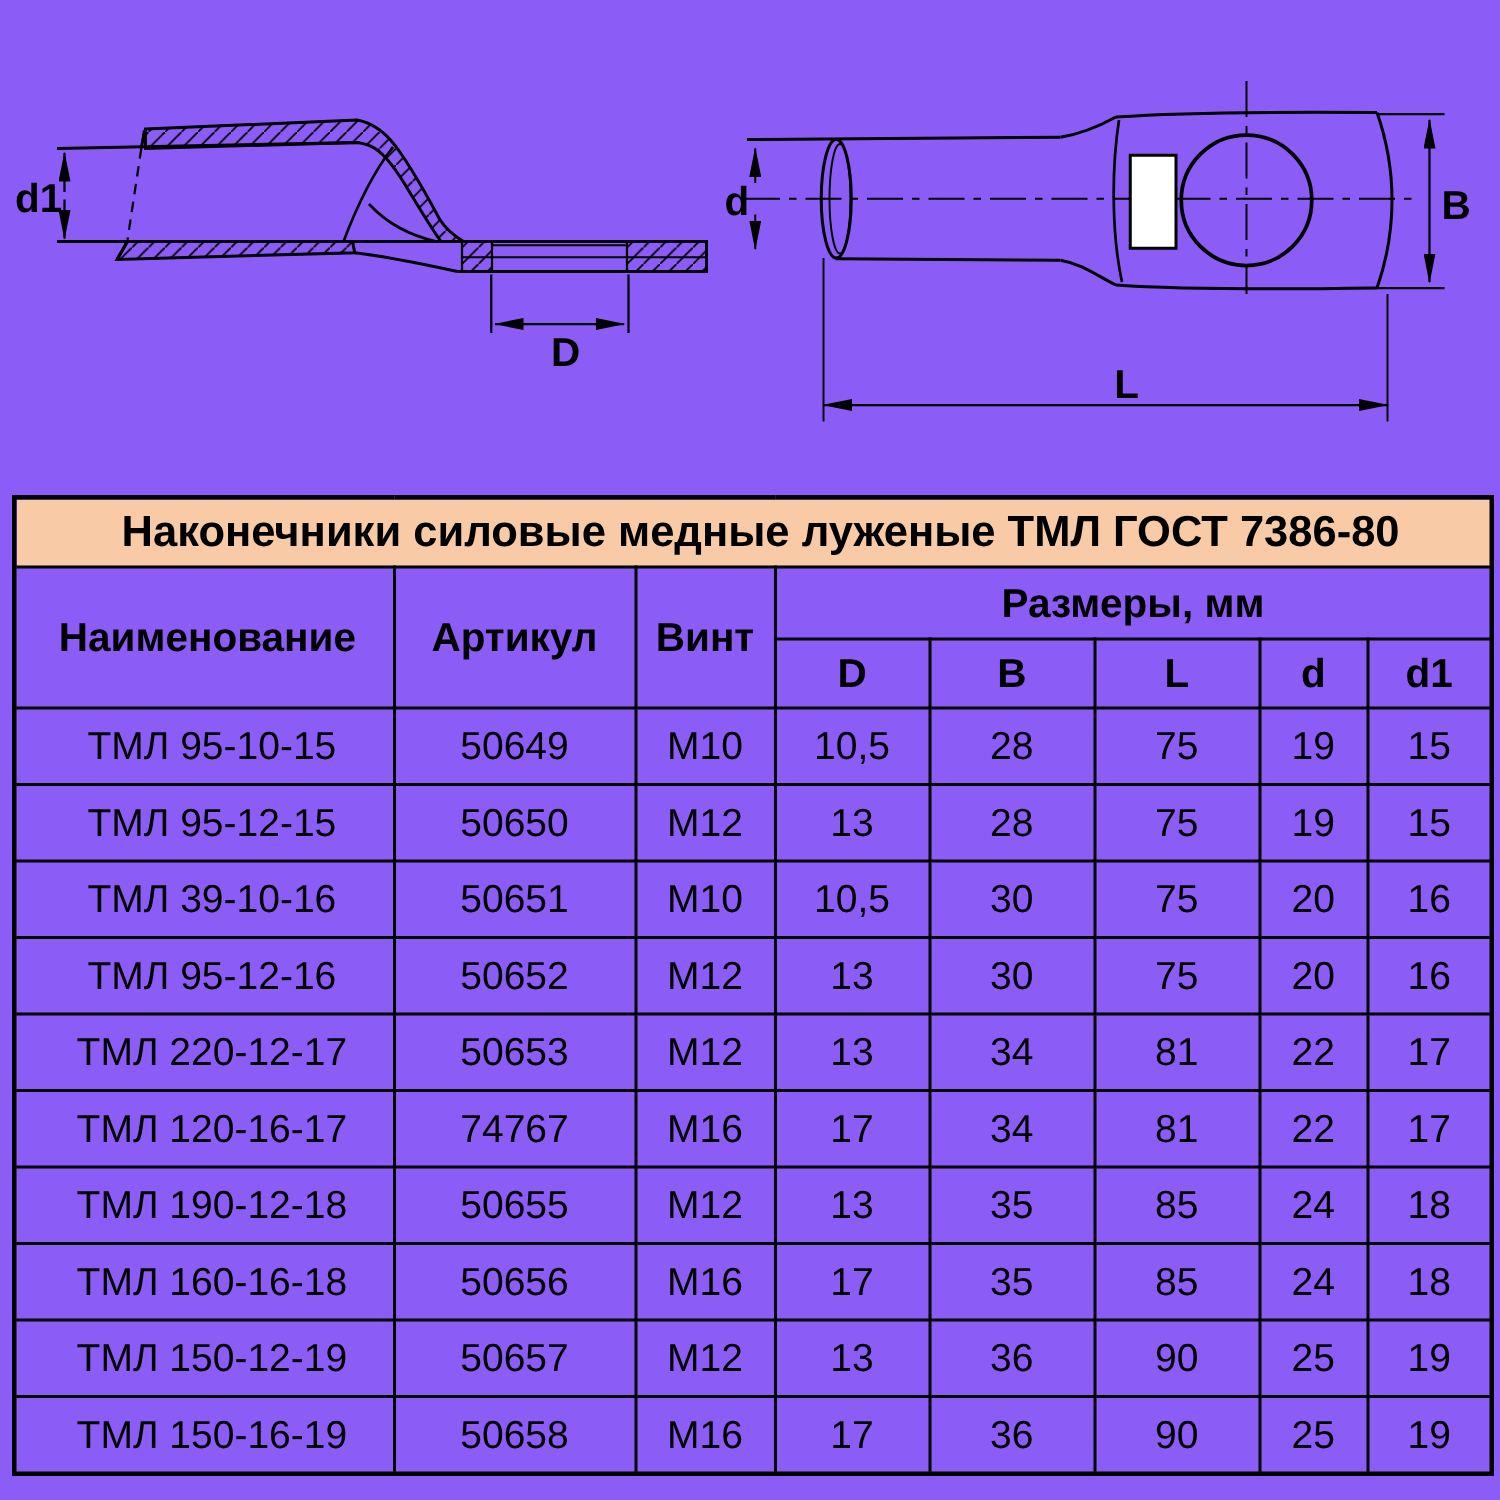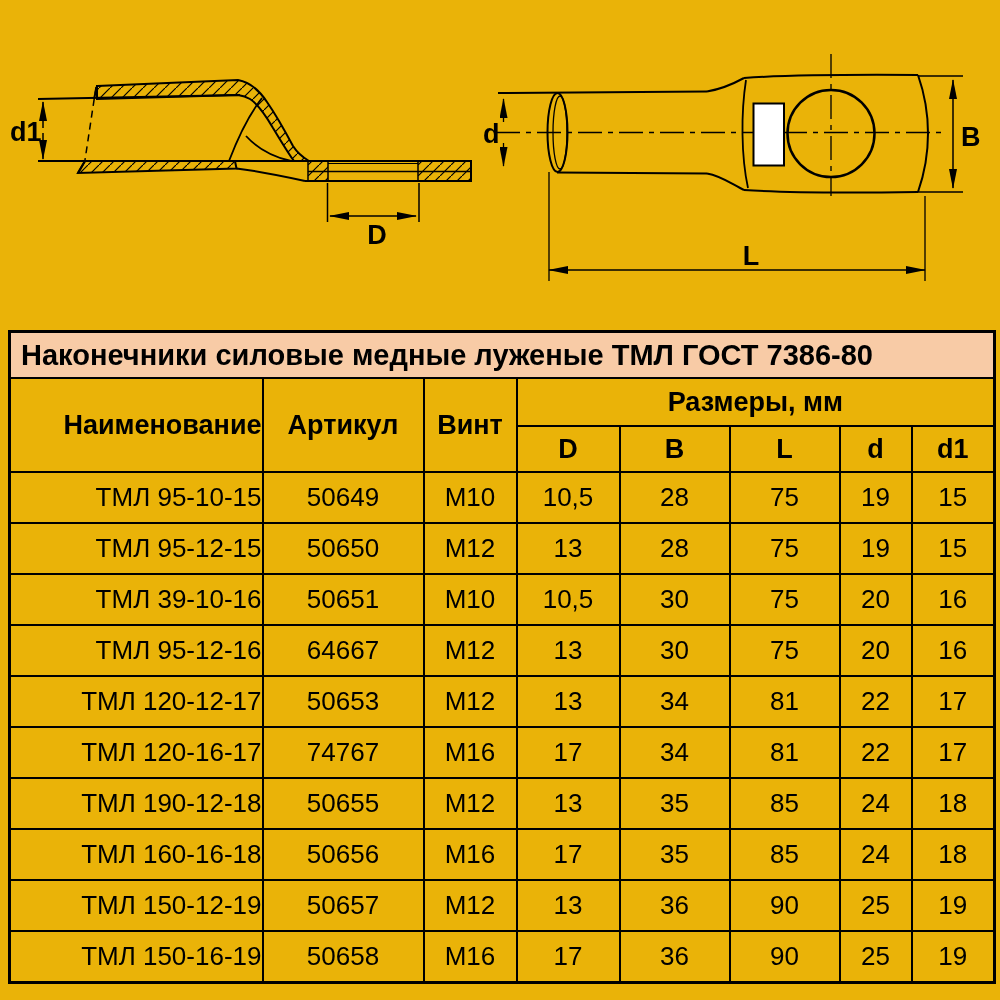--- a/index.html
+++ b/index.html
@@ -1,43 +1,43 @@
 <!DOCTYPE html>
 <html><head>
 <meta charset="utf-8">
 <style>
   html,body { margin:0; padding:0; background:#fff; }
   #page {
-    position:relative; width:1000px; height:1000px; background:#eab308;
+    position:relative; width:1000px; height:1000px; background:#8b5cf6;
     font-family:"Liberation Sans", sans-serif; color:#000; overflow:hidden;
   }
   svg { position:absolute; overflow:visible; }
   #side-view { left:0;  top:40px; }
   #top-view  { left:480px; top:30px; }
   .dim-label { font-family:"Liberation Sans", sans-serif; font-weight:bold; font-size:27px; fill:#000; }
 
   table#spec {
     position:absolute; left:8px; top:330px; width:985px;
     border-collapse:collapse; table-layout:fixed;
     border:3px solid #000;
   }
   #spec td {
     border:2px solid #000; text-align:center; vertical-align:middle;
     font-size:26px; padding:0; overflow:hidden; white-space:nowrap;
   }
   #spec td.title-cell {
-    font-weight:bold; font-size:29px; text-align:left;
+    font-weight:bold; font-size:29px; text-align:center;
     padding-left:10px; height:44px;
   }
   #spec td.hdr { font-weight:bold; font-size:27px; }
-  #spec td.hdr-name { text-align:right; padding-left:4px; }
+  #spec td.hdr-name { text-align:center; padding-left:4px; }
   #spec tr.hrow1 { height:48px; }
   #spec tr.hrow2 { height:46px; }
   #spec tr.data-row { height:51px; }
-  #spec td.cell-name { text-align:right; padding-left:10px; }
+  #spec td.cell-name { text-align:center; padding-left:10px; }
 </style>
 </head>
 <body>
 
 <div id="page">
 
   <svg id="side-view" width="490" height="260" viewBox="0 40 490 260" xmlns="http://www.w3.org/2000/svg">
     <defs>
       <pattern id="hatchA" patternUnits="userSpaceOnUse" width="11" height="11">
         <path d="M-1,12 L12,-1" stroke="#000" stroke-width="1.2"></path>
@@ -190,30 +190,30 @@
       <td>50651</td>
       <td>М10</td>
       <td>10,5</td>
       <td>30</td>
       <td>75</td>
       <td>20</td>
       <td>16</td>
     </tr>
         <tr class="data-row">
       <td class="cell-name">ТМЛ 95-12-16</td>
-      <td>64667</td>
+      <td>50652</td>
       <td>М12</td>
       <td>13</td>
       <td>30</td>
       <td>75</td>
       <td>20</td>
       <td>16</td>
     </tr>
         <tr class="data-row">
-      <td class="cell-name">ТМЛ 120-12-17</td>
+      <td class="cell-name">ТМЛ 220-12-17</td>
       <td>50653</td>
       <td>М12</td>
       <td>13</td>
       <td>34</td>
       <td>81</td>
       <td>22</td>
       <td>17</td>
     </tr>
         <tr class="data-row">
       <td class="cell-name">ТМЛ 120-16-17</td>

